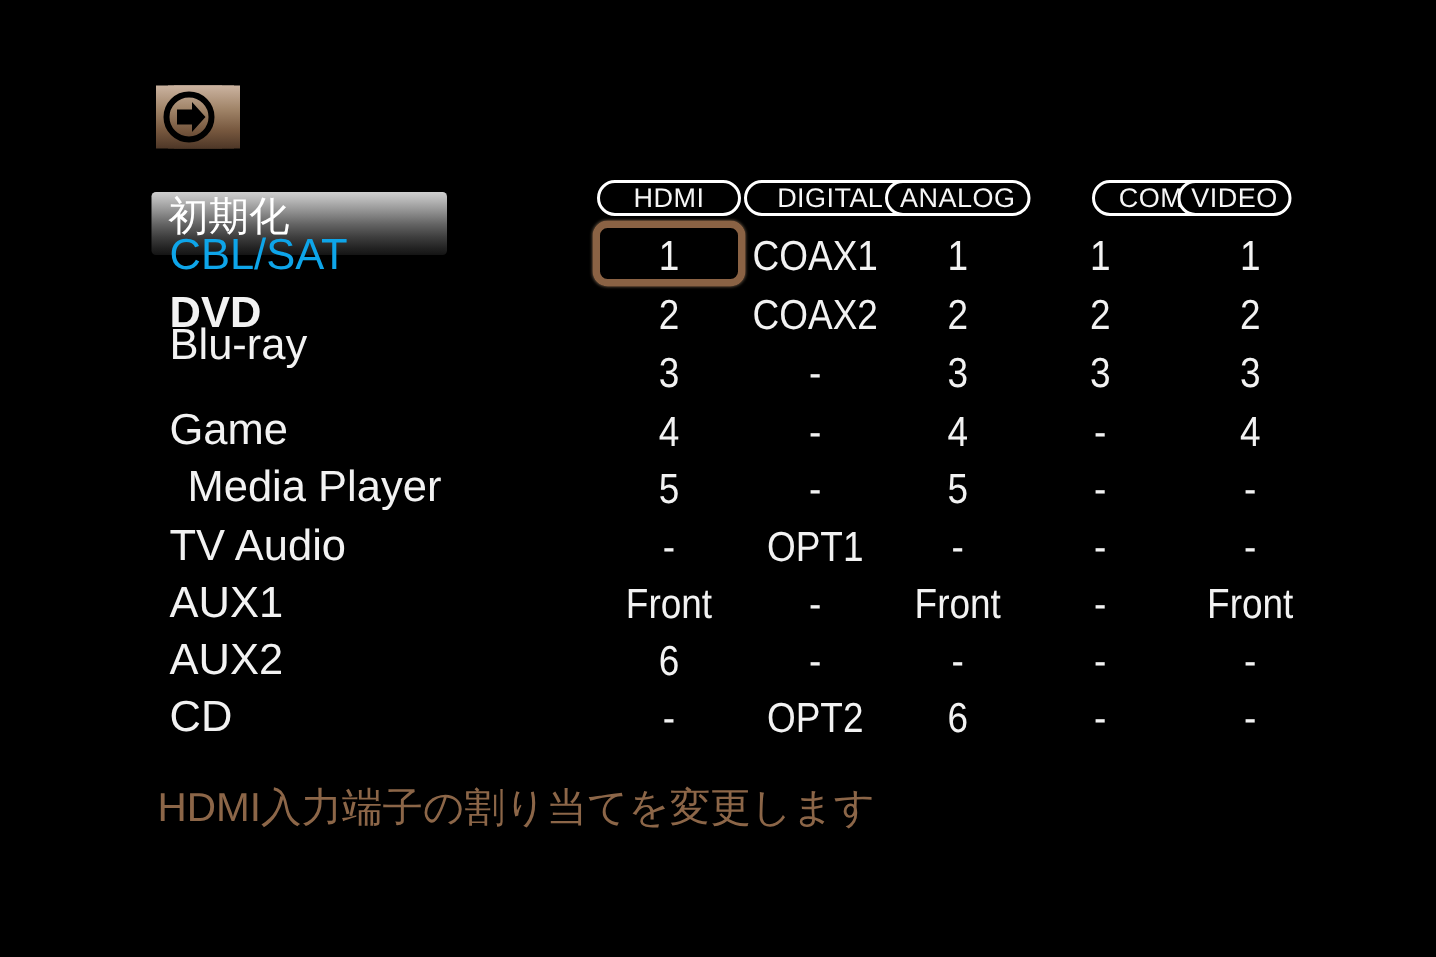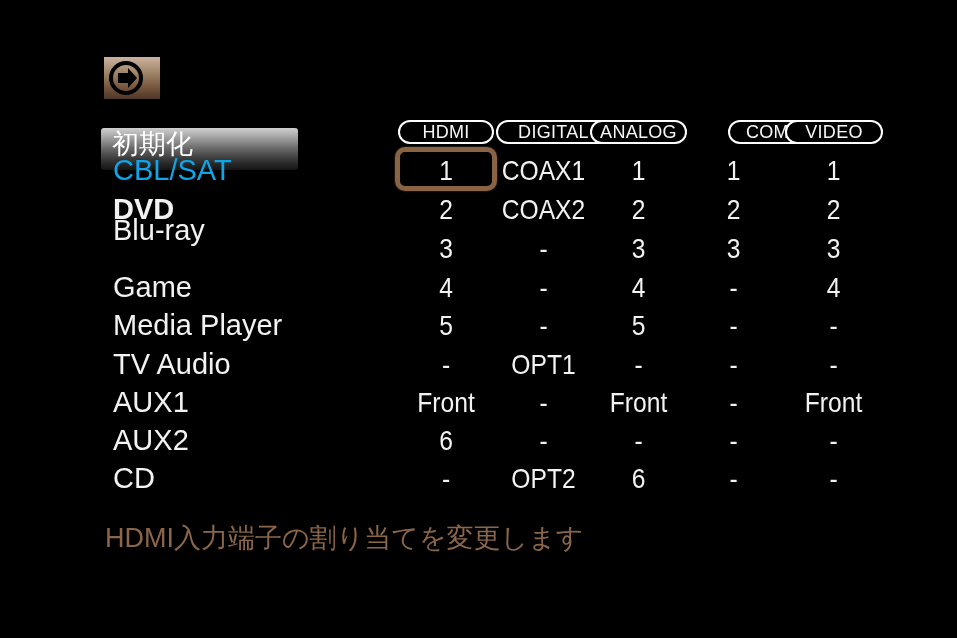--- a/index.html
+++ b/index.html
@@ -158,32 +158,32 @@
 
 <div id="init-row">
   <div id="init-label">初期化</div>
 </div>
 
 <div id="labels-layer">
     <div class="src-label selected" style="top: 156px;">CBL/SAT</div>
     <div class="src-label" style="top: 195px; font-weight: bold;">DVD</div>
     <div class="src-label" style="top: 216px;">Blu-ray</div>
     <div class="src-label" style="top: 273px;">Game</div>
-    <div class="src-label" style="top: 311px;">Media Player</div>
+    <div class="src-label" style="top: 311px; margin-left: 12px;">Media Player</div>
     <div class="src-label" style="top: 350px;">TV Audio</div>
     <div class="src-label" style="top: 388px;">AUX1</div>
     <div class="src-label" style="top: 426px;">AUX2</div>
     <div class="src-label" style="top: 464px;">CD</div>
   </div>
 <div id="headers-layer">
     <div class="col-head" style="left: 398px; width: 96px;">HDMI</div>
     <div class="col-head" style="left: 496px; width: 115px;">DIGITAL</div>
     <div class="col-head" style="left: 590px; width: 97px;">ANALOG</div>
     <div class="col-head" style="left: 728px; width: 91px;">COMP</div>
-    <div class="col-head" style="left: 785px; width: 98px;">VIDEO</div>
+    <div class="col-head" style="left: 785px; width: 76px;">VIDEO</div>
   </div>
 <div id="cells-layer">
     <div class="cell" style="left: 398px; width: 96px; top: 157px;">1</div>
     <div class="cell" style="left: 496px; width: 95px; top: 157px;">COAX1</div>
     <div class="cell" style="left: 590px; width: 97px; top: 157px;">1</div>
     <div class="cell" style="left: 688px; width: 91px; top: 157px;">1</div>
     <div class="cell" style="left: 785px; width: 97px; top: 157px;">1</div>
     <div class="cell" style="left: 398px; width: 96px; top: 196px;">2</div>
     <div class="cell" style="left: 496px; width: 95px; top: 196px;">COAX2</div>
     <div class="cell" style="left: 590px; width: 97px; top: 196px;">2</div>

